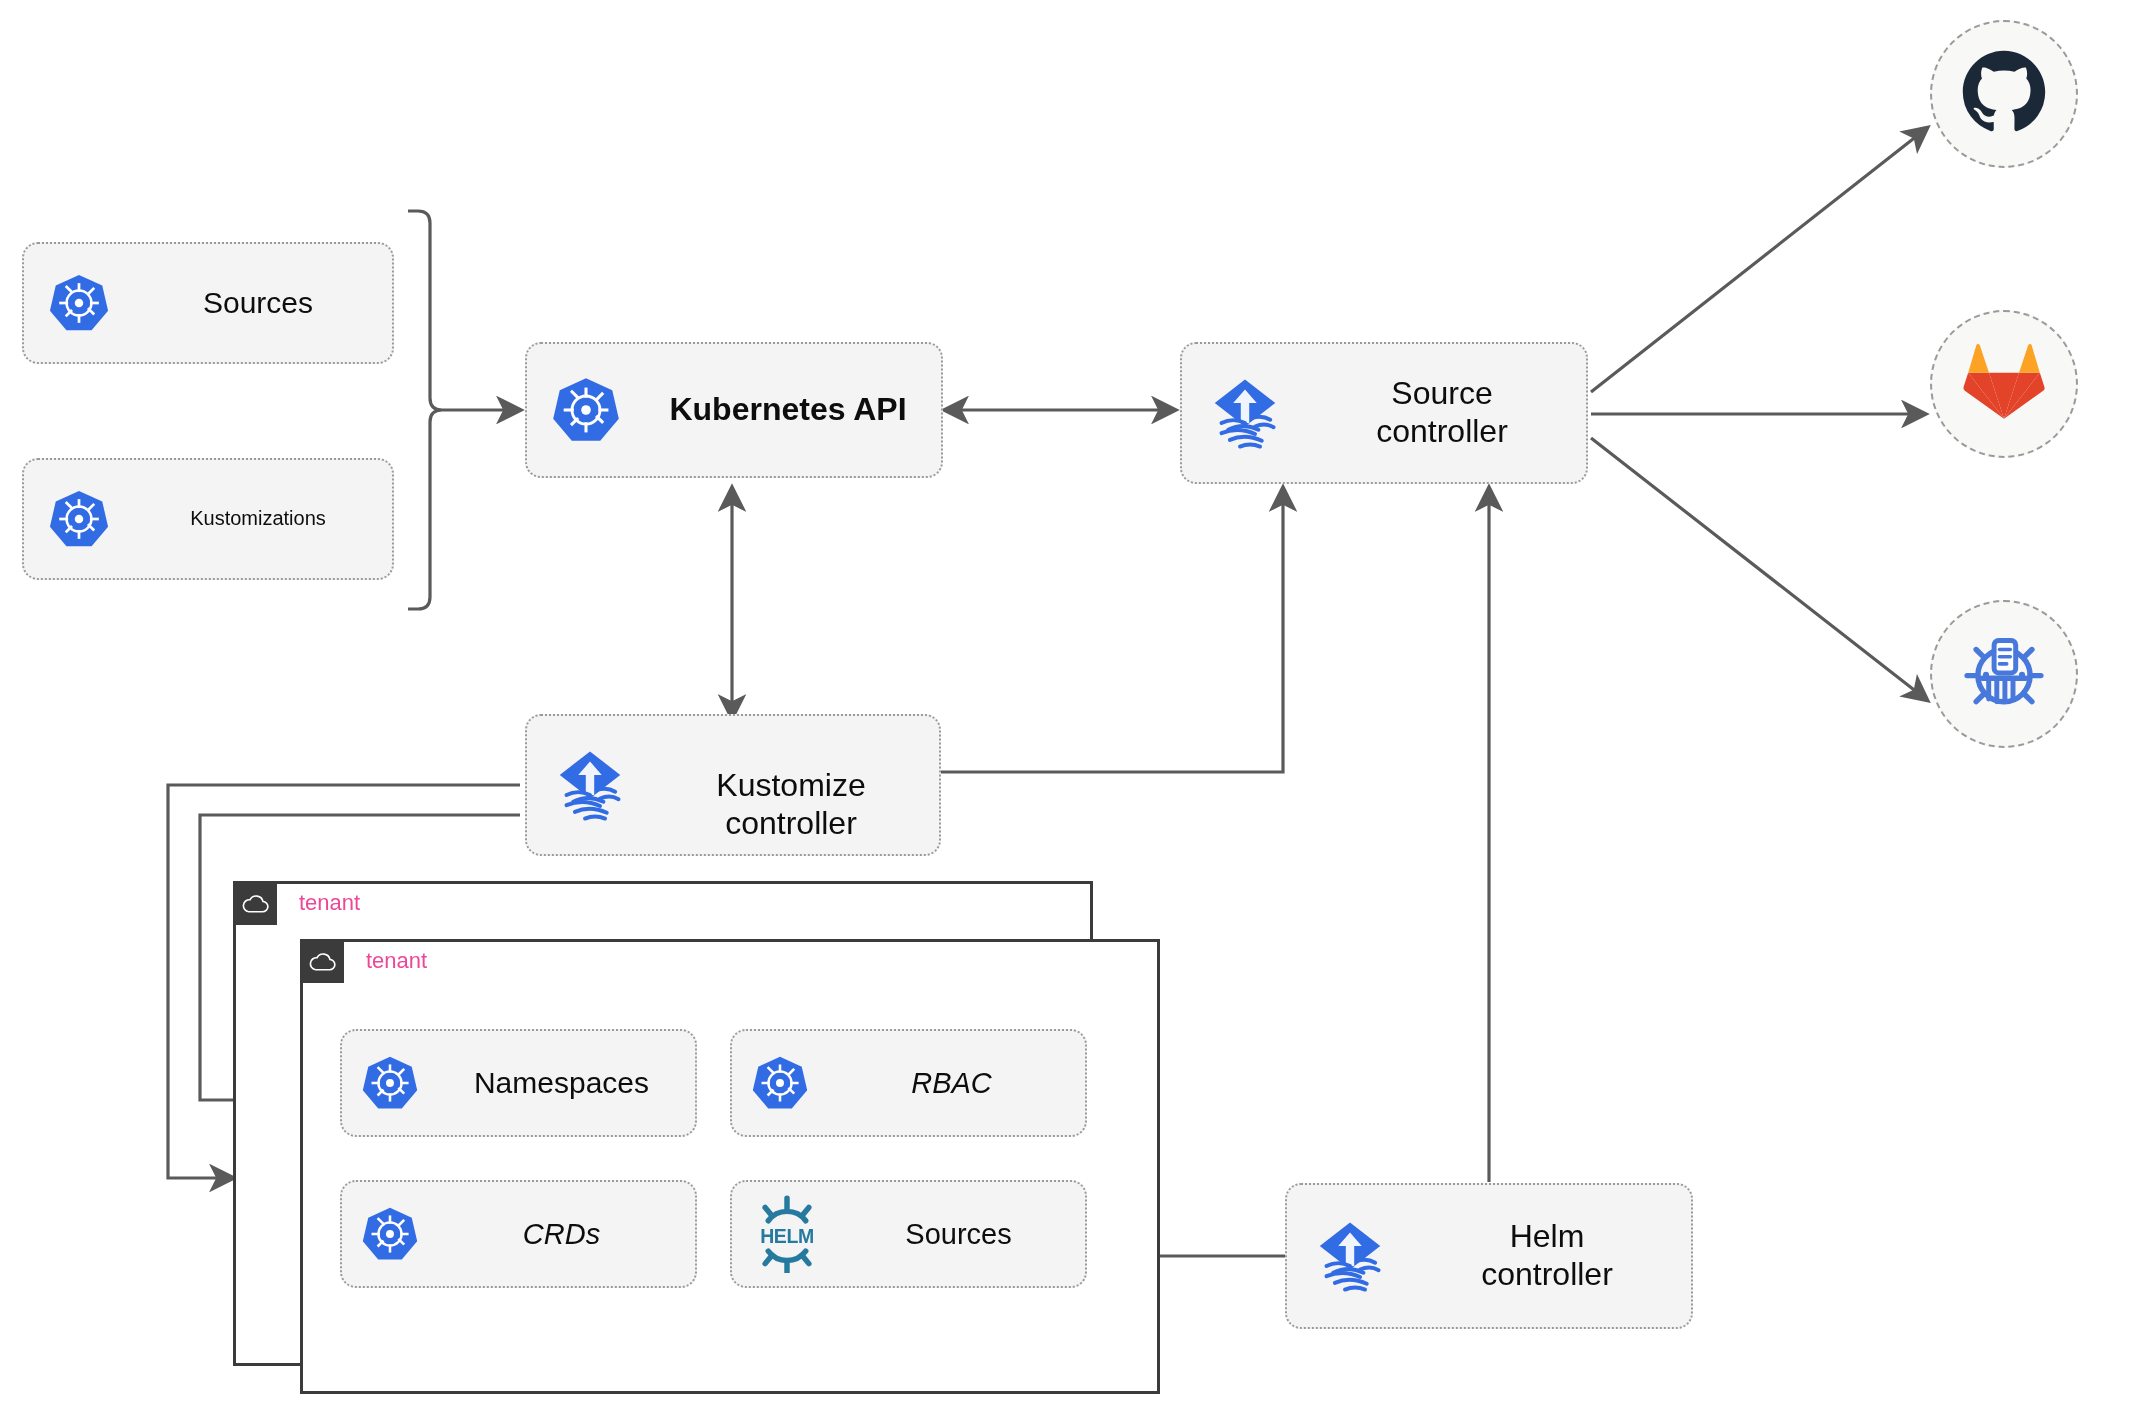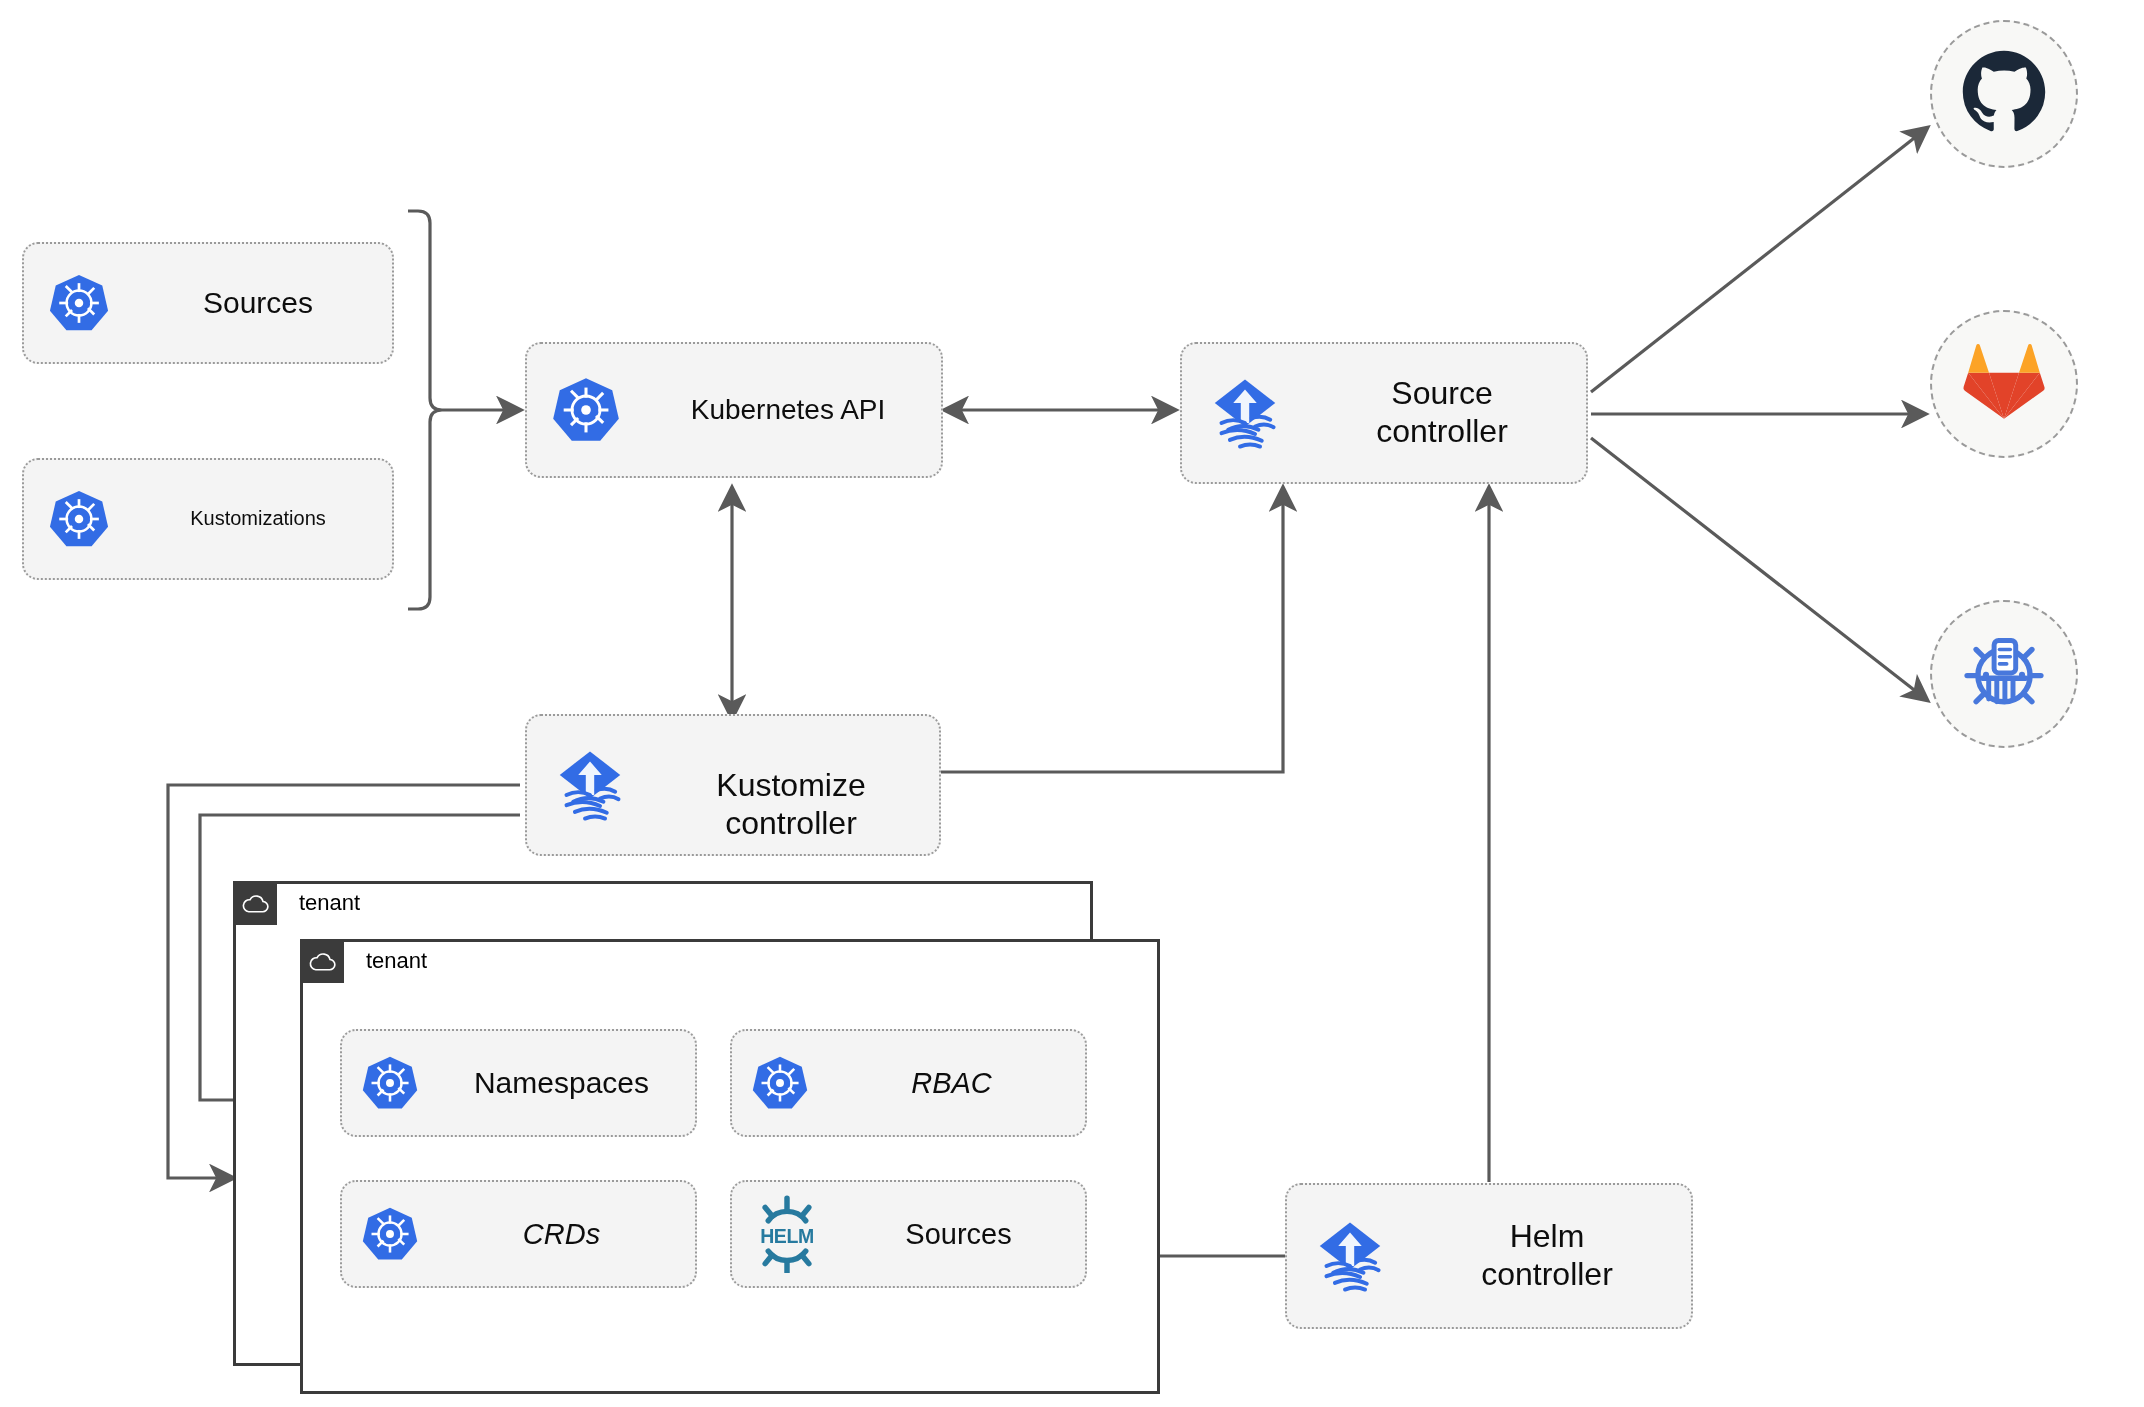--- a/index.html
+++ b/index.html
@@ -69,21 +69,21 @@
     display: flex; align-items: center;
     z-index: 6;
   }
   .tenant-badge {
     width: 44px; height: 44px;
     background: #3b3b3b;
     display: flex; align-items: center; justify-content: center;
     flex: 0 0 auto;
   }
   .tenant-name {
-    color: #000000;
+    color: #ec4899;
     font-size: 22px;
     padding-left: 22px;
     white-space: nowrap;
   }
 
   .tenant-inner { position: absolute; z-index: 7; }
 </style>
 </head>
 <body>
 
@@ -177,21 +177,21 @@
           <path d="M11.6 30.6h9.2v2.8h-9.2z"></path>
             <path d="M43.3 30.6h9.2v2.8h-9.2z"></path>
           <path d="M17.3 15.4l2-2 6.5 6.5-2 2z"></path>
             <path d="M40.2 38.3l2-2 6.5 6.5-2 2z"></path>
           <path d="M46.7 15.4l2 2-6.5 6.5-2-2z"></path>
             <path d="M23.8 38.3l2 2-6.5 6.5-2-2z"></path>
           <circle cx="32" cy="32" r="12.8" fill="none" stroke="#ffffff" stroke-width="2.6"></circle>
         </g>
       </svg>
     </span>
-    <span class="lbl" style="font-size:28px;">Kubernetes API</span>
+    <span class="lbl" style="font-size:32px;font-weight:bold;">Kubernetes API</span>
   </div>
 
   <div class="node" style="left:1180px; top:342px; width:408px; height:142px;">
     <span class="ico" style="width:126px;">
       <svg width="84" height="84" viewBox="0 0 100 100">
         <path d="M50 10 L86 38 L50 66 L14 38 Z" fill="#326ce5"></path>
         <path d="M50 22 L64 38 L55 38 L55 62 L45 62 L45 38 L36 38 Z" fill="#ffffff" opacity="0.93"></path>
         <g stroke="#326ce5" stroke-width="4.6" fill="none" stroke-linecap="round">
           <path d="M22 62 Q36 55 50 62"></path>
           <path d="M30 70 Q48 61 66 70"></path>

